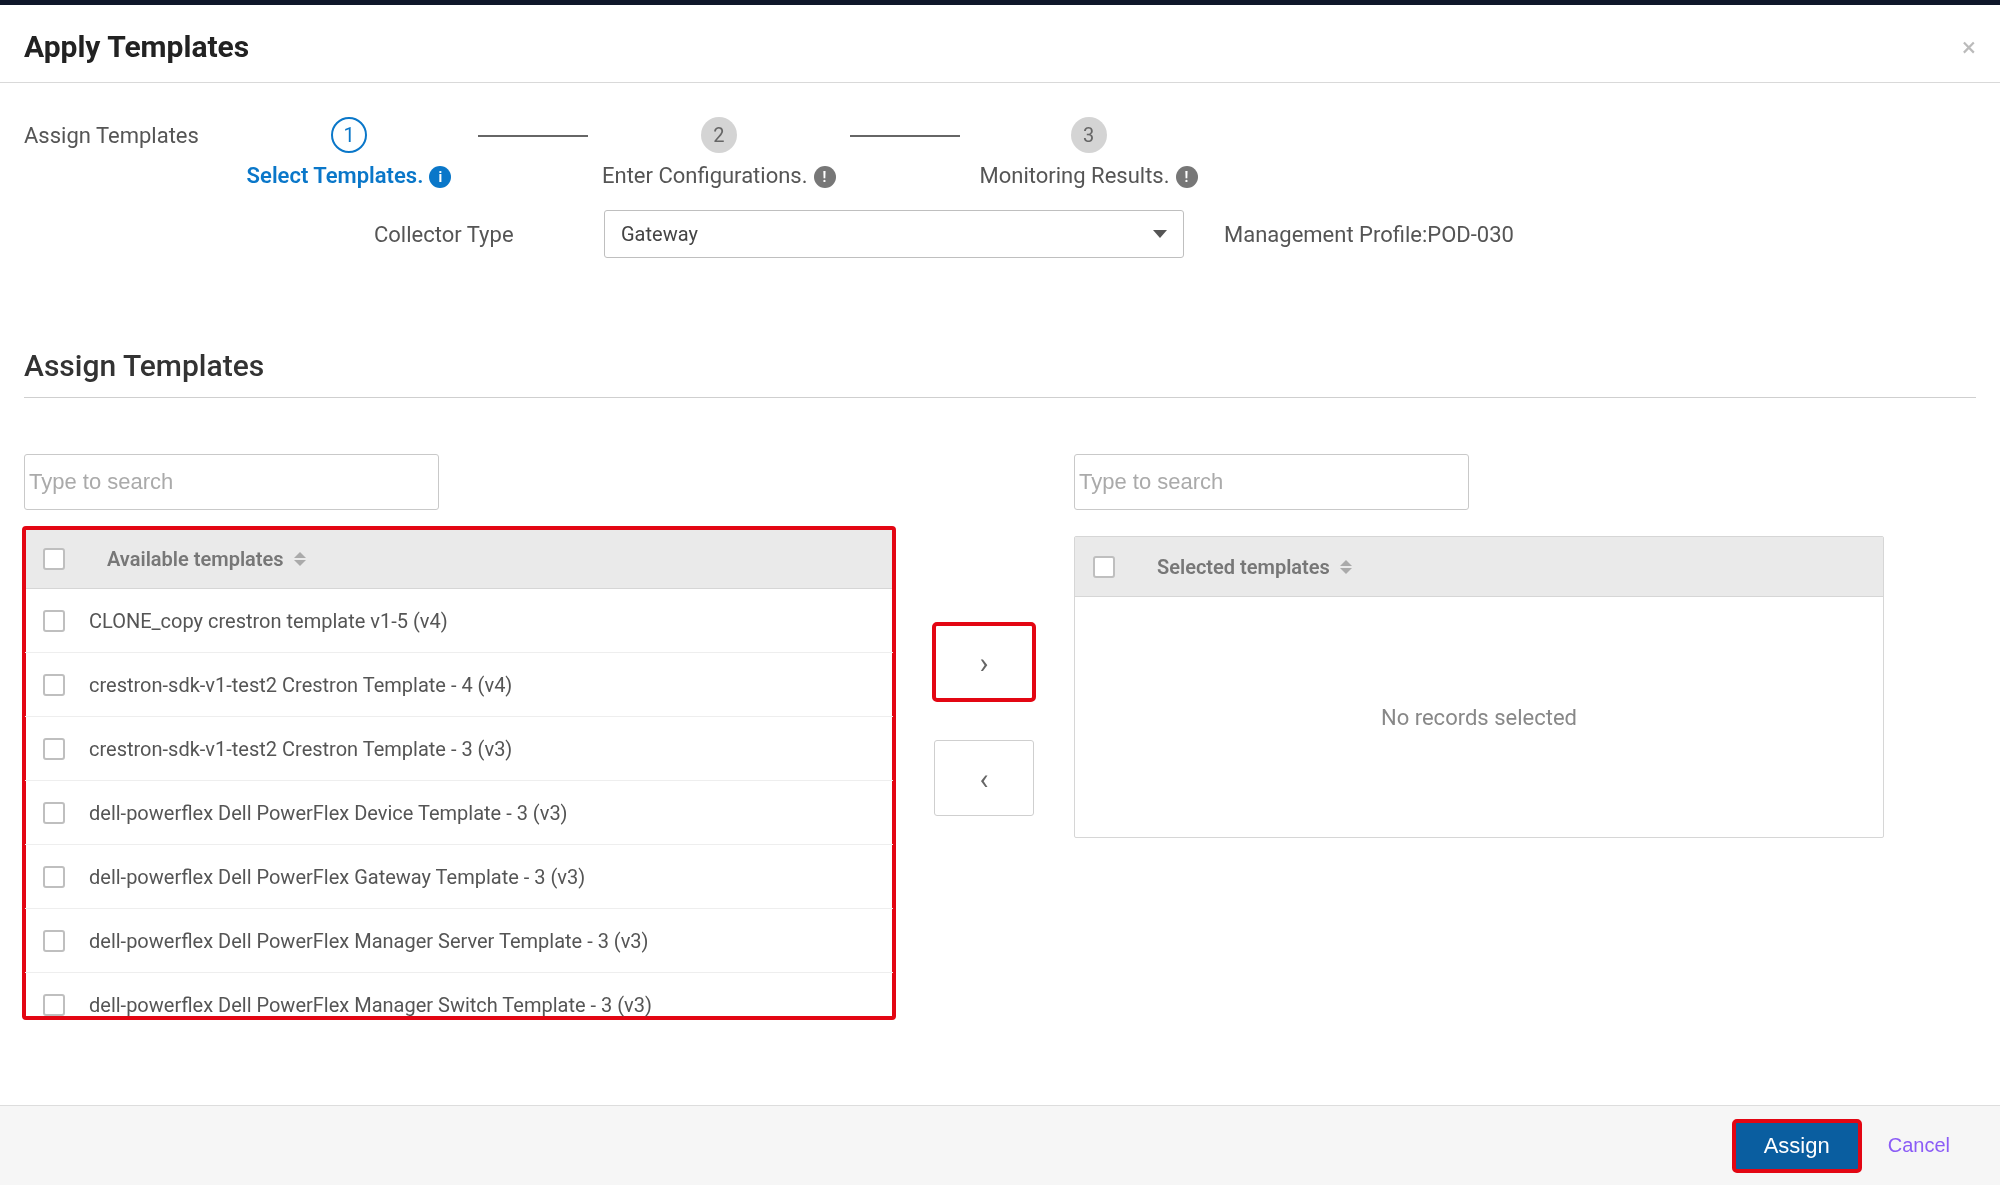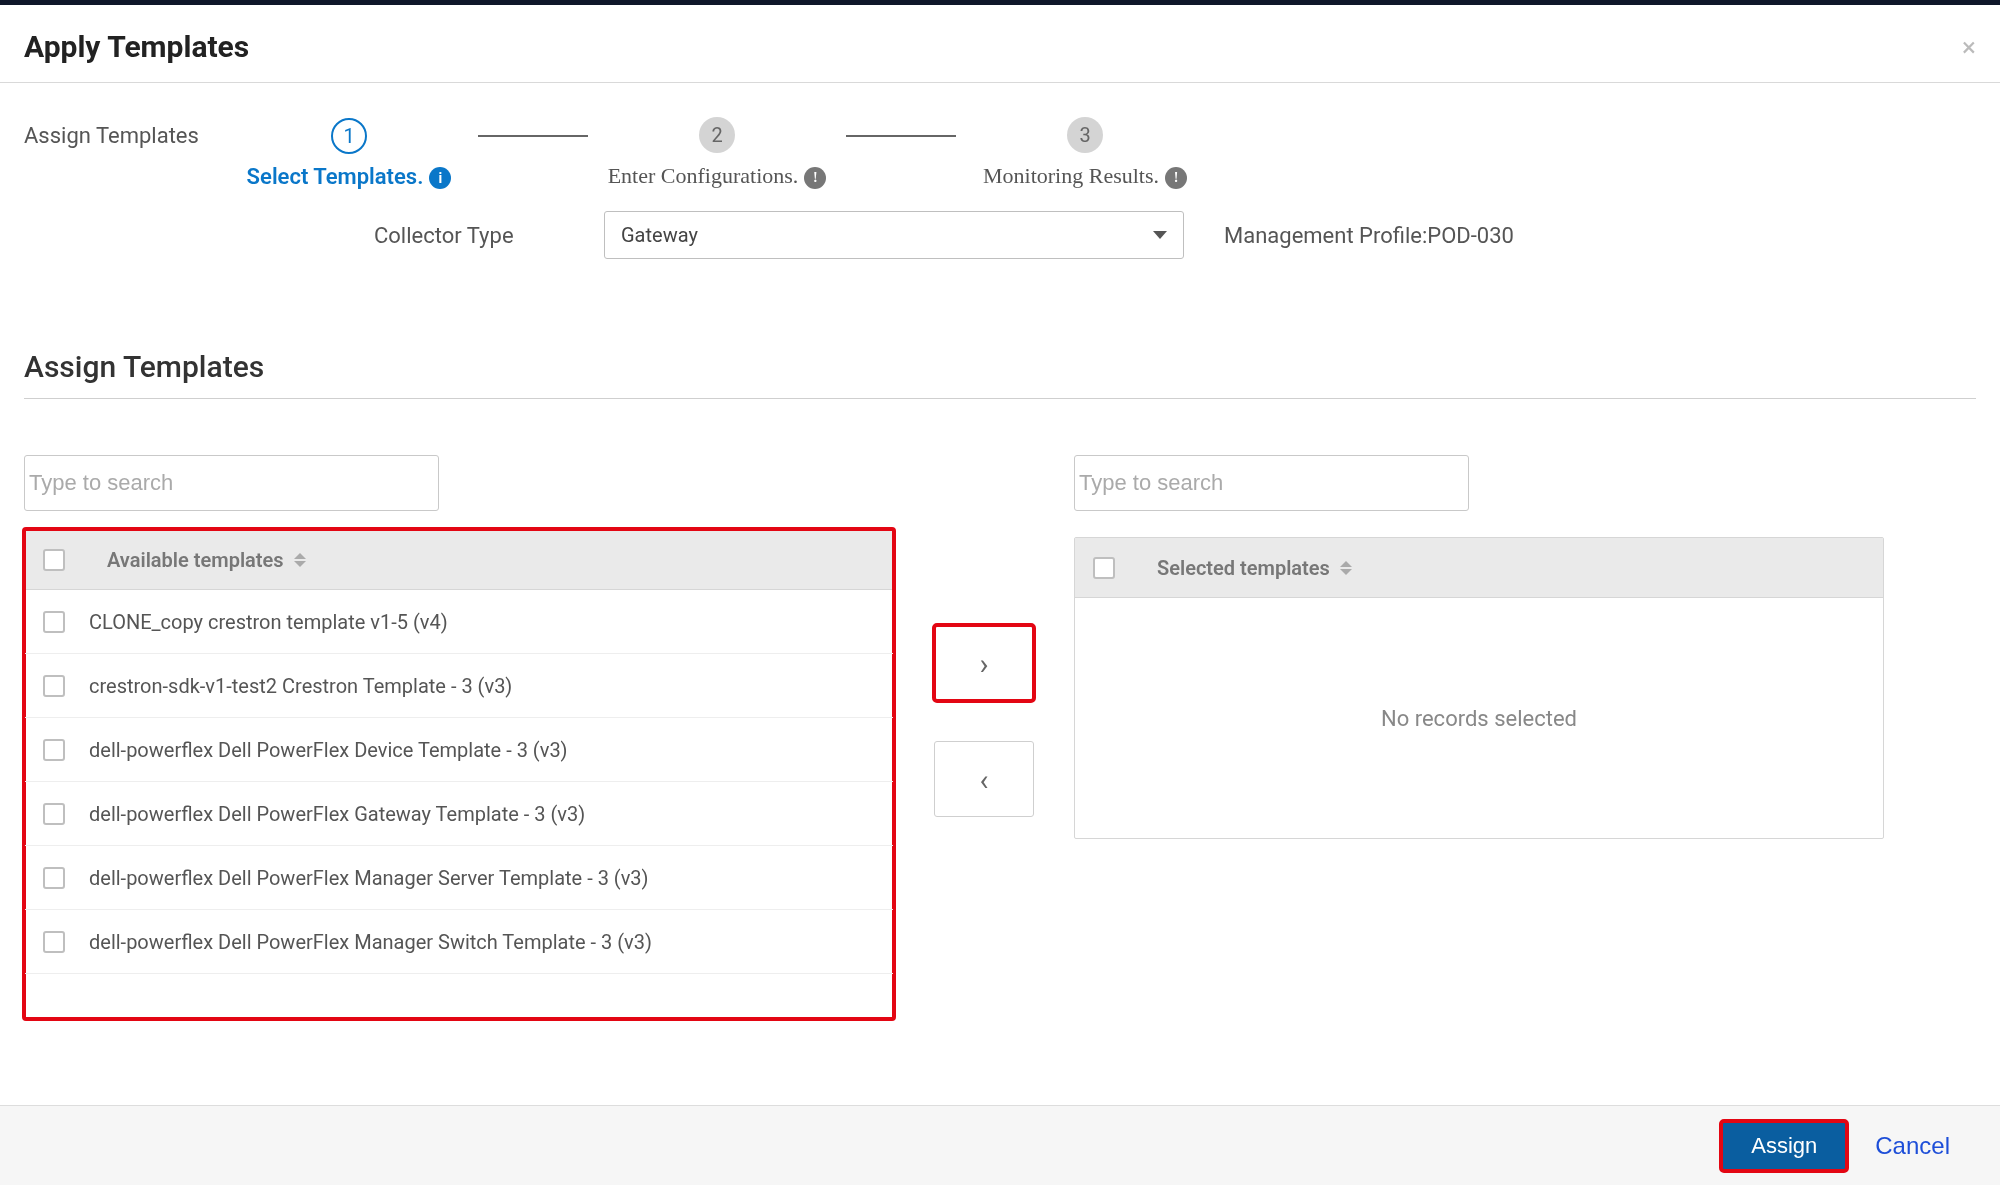--- a/index.html
+++ b/index.html
@@ -82,21 +82,21 @@
     background: #d4d4d4;
     color: #666;
   }
   .step-label {
     font-size: 22px;
     display: flex;
     align-items: flex-end;
     gap: 6px;
   }
   .step-label.active { color: #0a77c9; font-weight: 600; }
-  .step-label.inactive { color: #555; font-family: Liberation Serif, serif; }
+  .step-label.inactive { color: #555; }
   .info-badge {
     display: inline-flex;
     width: 22px; height: 22px;
     border-radius: 50%;
     align-items: center; justify-content: center;
     font-size: 14px; font-weight: 700;
     color: #fff;
   }
   .info-badge.blue { background: #0a77c9; }
   .info-badge.grey { background: #777; }
@@ -299,22 +299,22 @@
   }
   .btn-primary {
     background: #0a5ea0;
     color: #fff;
     border: none;
     padding: 12px 30px;
     font-size: 22px;
     border-radius: 3px;
   }
   .btn-link {
-    font-size: 24px;
-    color: #1d4ed8;
+    font-size: 20px;
+    color: #8b5cf6;
     background: none;
     border: none;
   }
 </style>
 </head>
 <body>
 
 <div class="modal">
 
   <div class="modal-header">
@@ -378,20 +378,24 @@
               <span class="sort-icon"></span>
             </div>
           </div>
           <div class="grid-body" id="available-body">
               <div class="row">
                 <div class="chk"></div>
                 <div>CLONE_copy crestron template v1-5 (v4)</div>
               </div>
               <div class="row">
                 <div class="chk"></div>
+                <div>crestron-sdk-v1-test2 Crestron Template - 4 (v4)</div>
+              </div>
+              <div class="row">
+                <div class="chk"></div>
                 <div>crestron-sdk-v1-test2 Crestron Template - 3 (v3)</div>
               </div>
               <div class="row">
                 <div class="chk"></div>
                 <div>dell-powerflex Dell PowerFlex Device Template - 3 (v3)</div>
               </div>
               <div class="row">
                 <div class="chk"></div>
                 <div>dell-powerflex Dell PowerFlex Gateway Template - 3 (v3)</div>
               </div>

